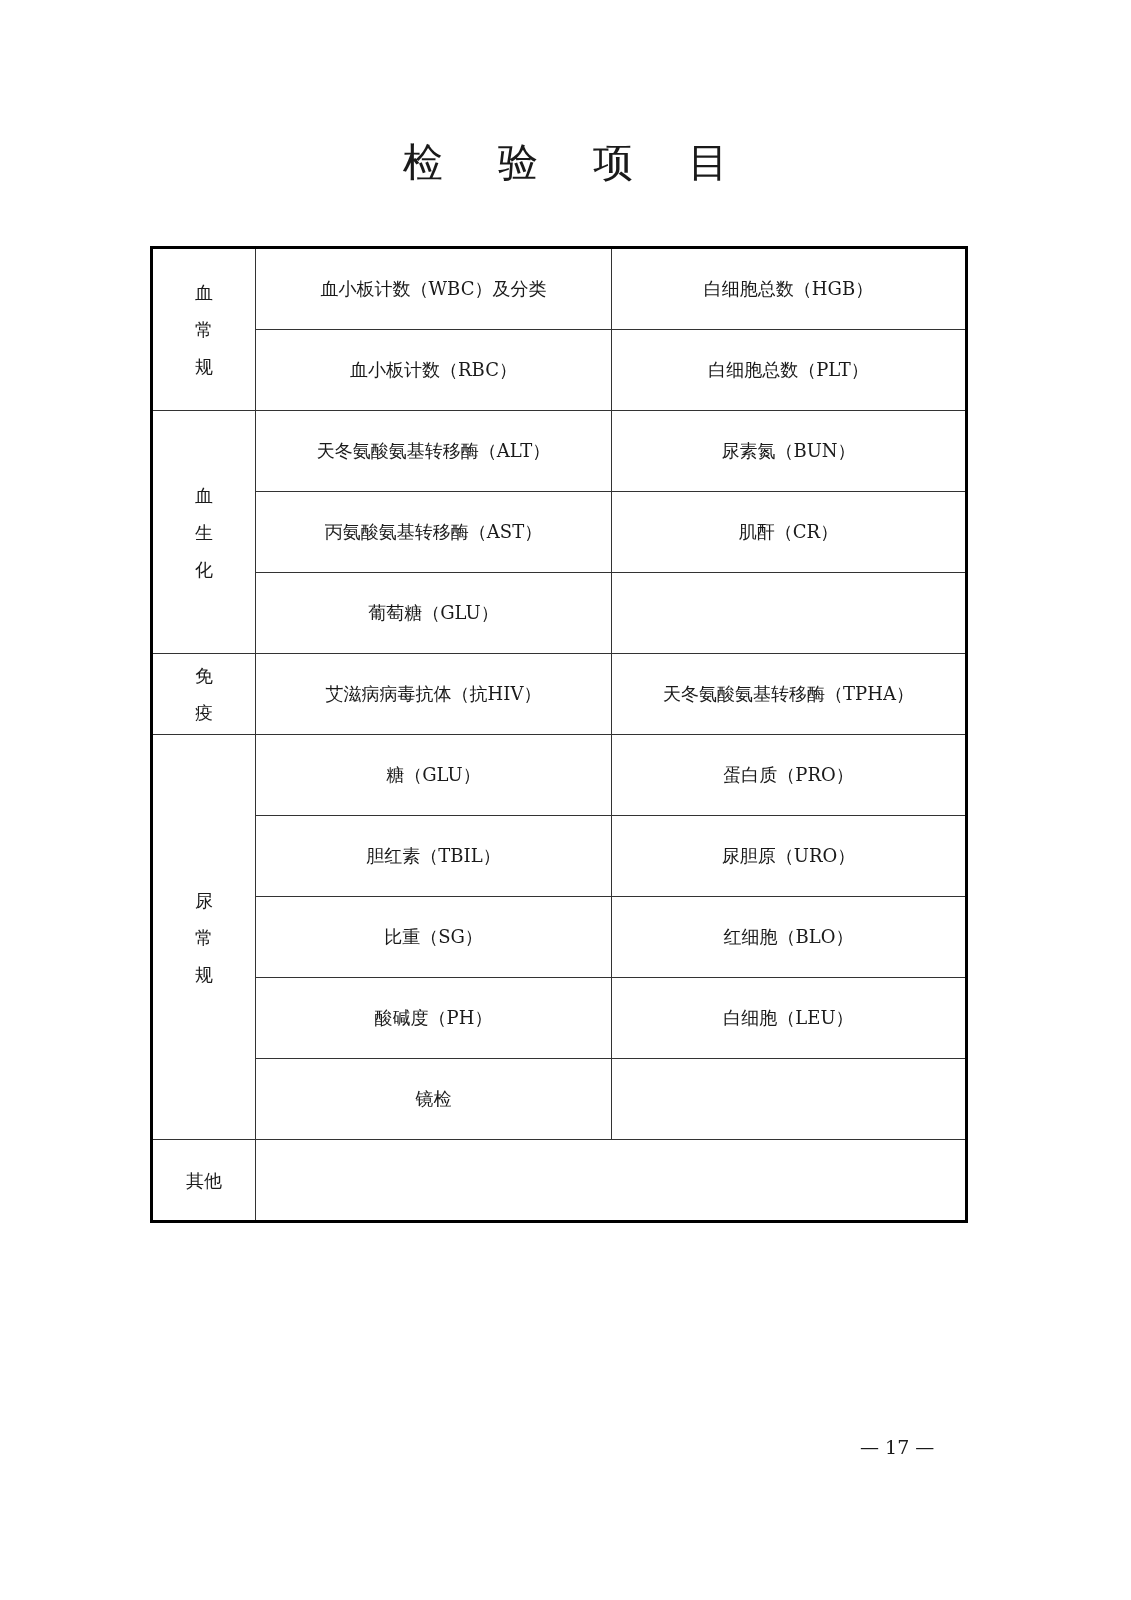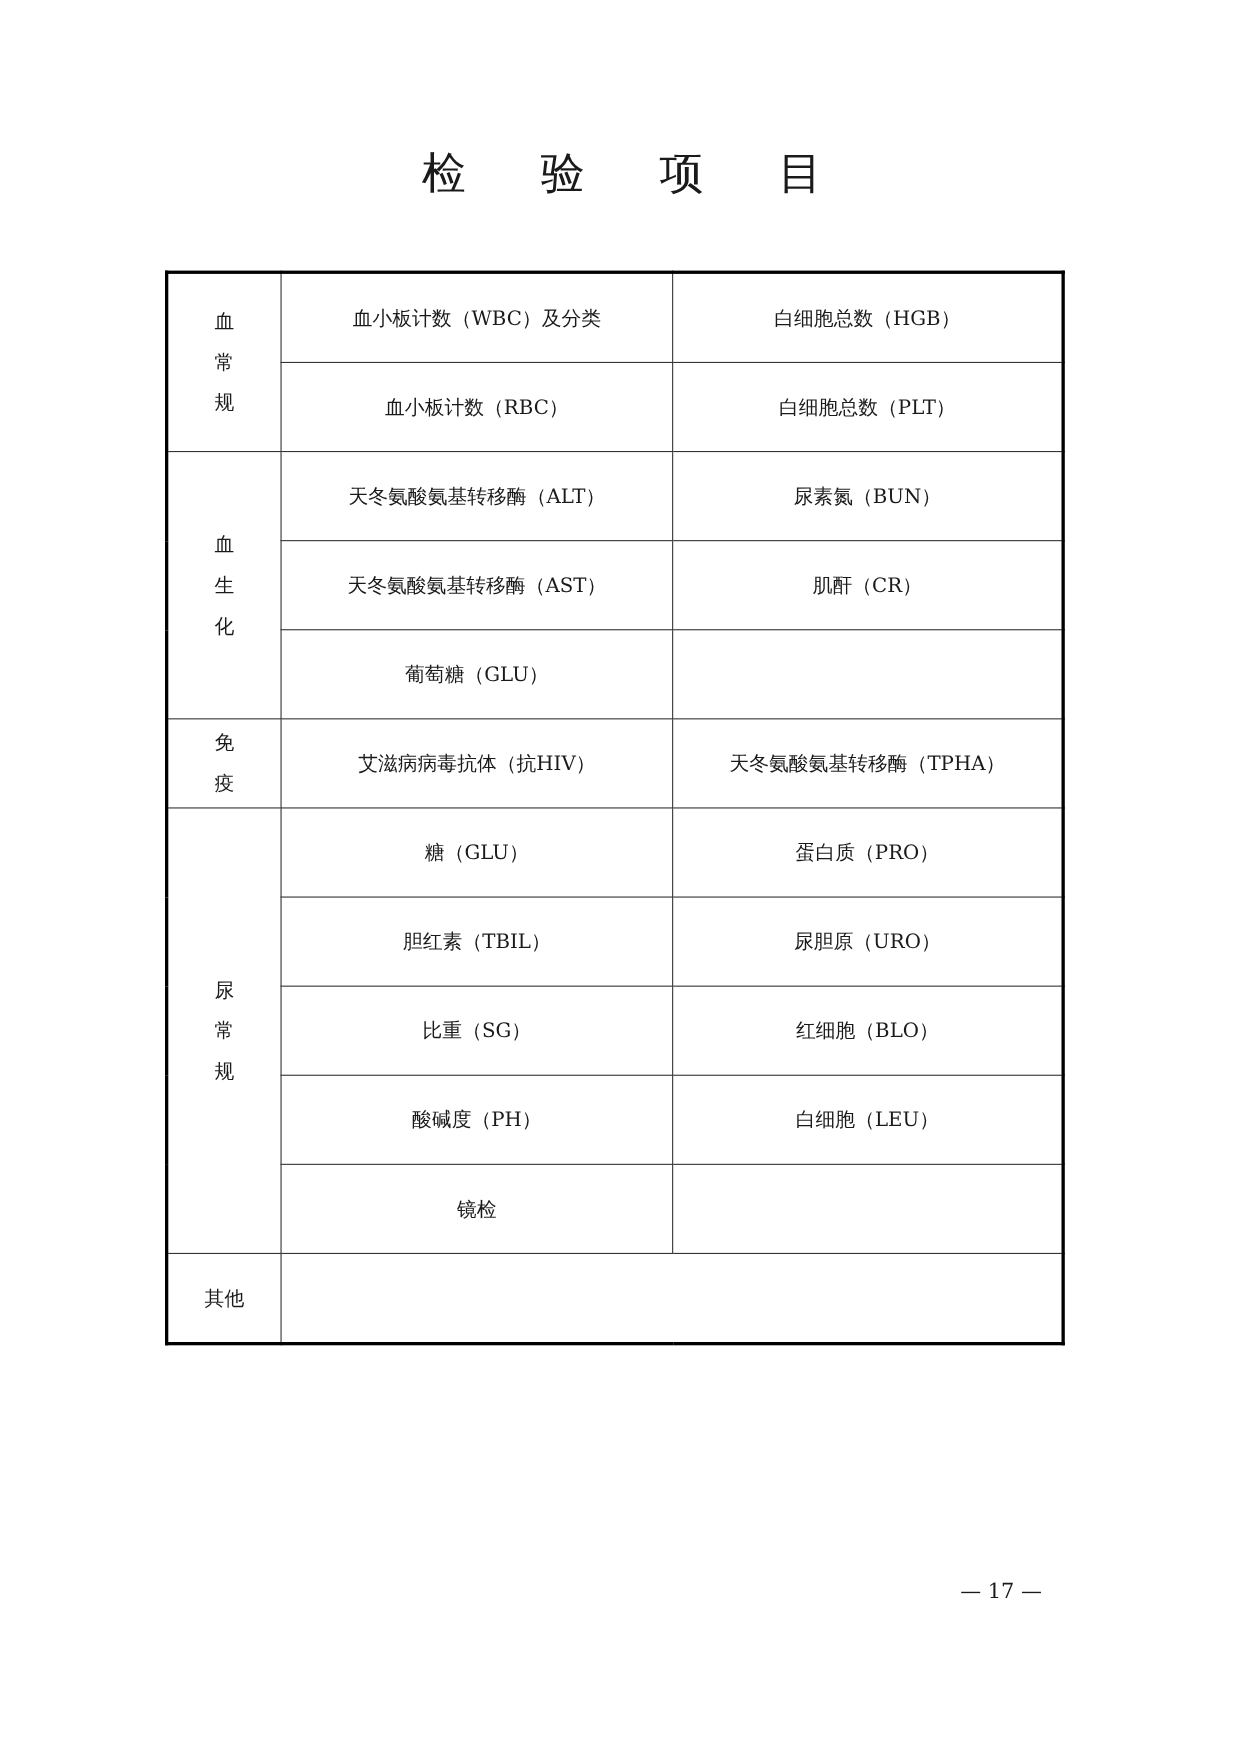--- a/index.html
+++ b/index.html
@@ -3,40 +3,40 @@
 <meta charset="utf-8">
 <style>
   html, body { margin: 0; padding: 0; background: #ffffff; }
   body {
     width: 1131px; height: 1600px; position: relative; overflow: hidden;
     font-family: "DejaVu Serif", "Liberation Serif", serif; color: #1a1a1a;
   }
   .title {
     position: absolute; top: 136px; left: 0; width: 1131px; text-align: center;
     font-size: 40px; letter-spacing: 22px; text-indent: 22px; line-height: 52px;
-    font-family: Liberation Mono, monospace;
+    font-family: Liberation Sans, sans-serif;
   }
   table.items {
     position: absolute; left: 150px; top: 246px;
     width: 817px; border-collapse: collapse;
     border: 3px solid #000;
     table-layout: fixed;
   }
   table.items td {
     border: 1px solid #333;
     height: 80px; text-align: center; vertical-align: middle;
     font-size: 18px; padding: 0;
   }
   table.items col.c0 { width: 104px; }
   table.items col.c1 { width: 356px; }
   table.items col.c2 { width: 355px; }
   td.cat { font-size: 18px; line-height: 37px; }
   td.cat span { display: block; }
   .page-num {
-    position: absolute; top: 1436px; left: 860px; width: 100px; text-align: center;
+    position: absolute; top: 1436px; left: 860px; width: 100px; 
     font-size: 19px; font-family: "DejaVu Serif", serif;
   }
 </style>
 </head>
 <body>
 
 <div class="title">检 验 项 目</div>
 
 <table class="items">
   <colgroup>
@@ -63,21 +63,21 @@
     <tr>
       <td class="cat" rowspan="3">
         <span>血</span>
         <span>生</span>
         <span>化</span>
       </td>
       <td>天冬氨酸氨基转移酶（ALT）</td>
       <td>尿素氮（BUN）</td>
     </tr>
     <tr>
-      <td>天冬氨酸氨基转移酶（AST）</td>
+      <td>丙氨酸氨基转移酶（AST）</td>
       <td>肌酐（CR）</td>
     </tr>
     <tr>
       <td>葡萄糖（GLU）</td>
       <td></td>
     </tr>
 
     <tr>
       <td class="cat">
         <span>免</span>

